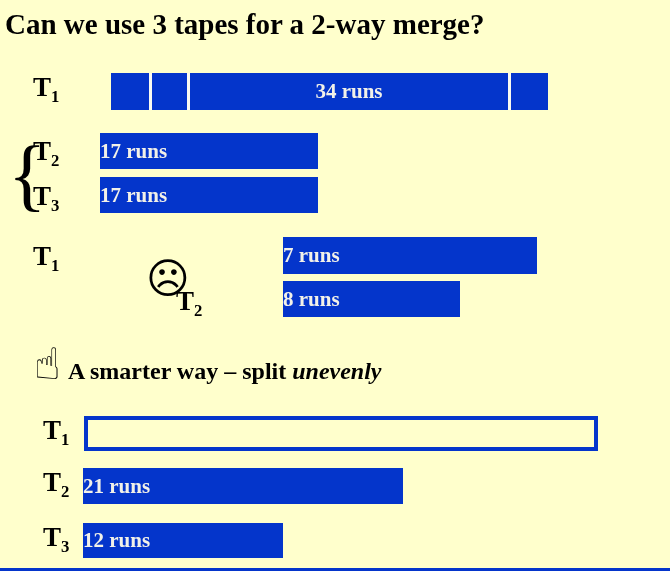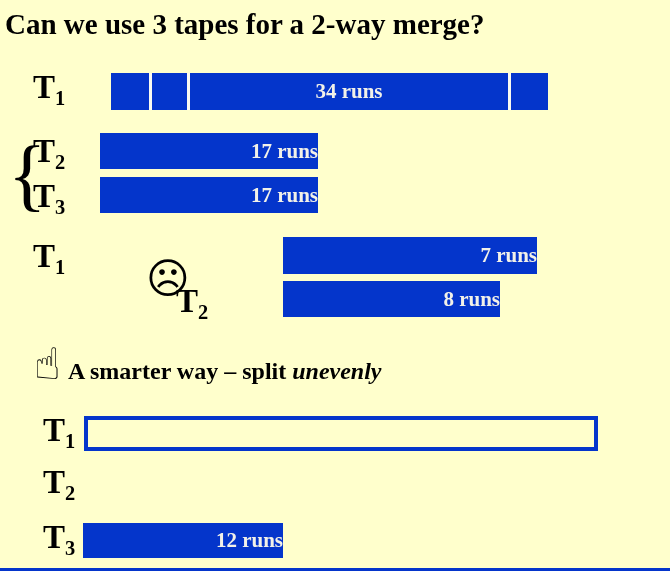--- a/index.html
+++ b/index.html
@@ -24,37 +24,37 @@
     position: absolute;
     left: 5px; top: 8px;
     margin: 0;
     font-size: 29px;
     font-weight: bold;
     color: var(--ink);
     white-space: nowrap;
   }
   .tape-label {
     position: absolute;
-    font-size: 33px;
+    font-size: 27px;
     font-weight: bold;
     color: var(--ink);
     line-height: 30px;
     white-space: nowrap;
   }
   .tape-label sub {
     font-size: 0.62em;
     line-height: 0;
     vertical-align: -0.35em;
   }
   .bar {
     position: absolute;
     background: var(--blue);
     display: flex;
     align-items: center;
-    justify-content: flex-end;
+    justify-content: flex-start;
   }
   .bar-text {
     font-size: 21px;
     font-weight: bold;
     color: var(--bar-text);
     white-space: nowrap;
   }
   .bar.segmented {
     background: transparent;
     justify-content: flex-start;
@@ -134,31 +134,34 @@
   </div>
 
   <div class="tape-label" style="left:33px; top:241px;"><span>T</span><sub>1</sub></div>
   <div class="bar" style="left:283px; top:237px; width:254px; height:37px;">
     <span class="bar-text">7 runs</span>
   </div>
 
   <div class="glyph-icon sad-face">☹</div>
 
   <div class="tape-label" style="left:176px; top:286px;"><span>T</span><sub>2</sub></div>
-  <div class="bar" style="left:283px; top:281px; width:177px; height:36px;padding-left:40px;">
+  <div class="bar" style="left:283px; top:281px; width:177px; height:36px;">
     <span class="bar-text">8 runs</span>
   </div>
 
   <div class="glyph-icon hand">☝</div>
   <div class="callout"><span>A smarter way – split </span><em>unevenly</em></div>
 
   <div class="tape-label" style="left:43px; top:415px;"><span>T</span><sub>1</sub></div>
   <div class="empty-bar" style="left:84px; top:416px; width:514px; height:35px;"></div>
 
   <div class="tape-label" style="left:43px; top:467px;"><span>T</span><sub>2</sub></div>
+  <div class="bar" style="left:83px; top:468px; width:320px; height:36px;">
+    <span class="bar-text">21 runs</span>
+  </div>
 
   <div class="tape-label" style="left:43px; top:522px;"><span>T</span><sub>3</sub></div>
   <div class="bar" style="left:83px; top:523px; width:200px; height:35px;">
     <span class="bar-text">12 runs</span>
   </div>
 
   <div class="bottom-strip"></div>
 
 </div>
 

